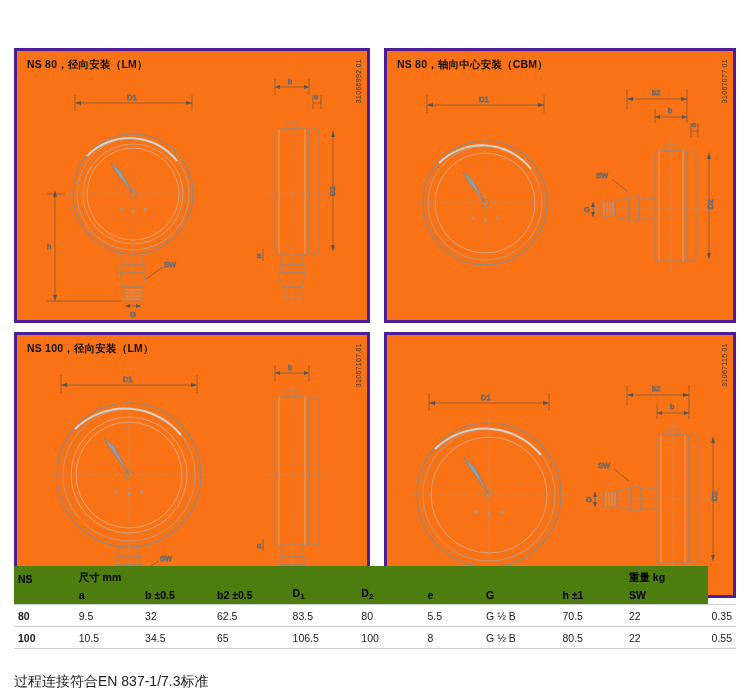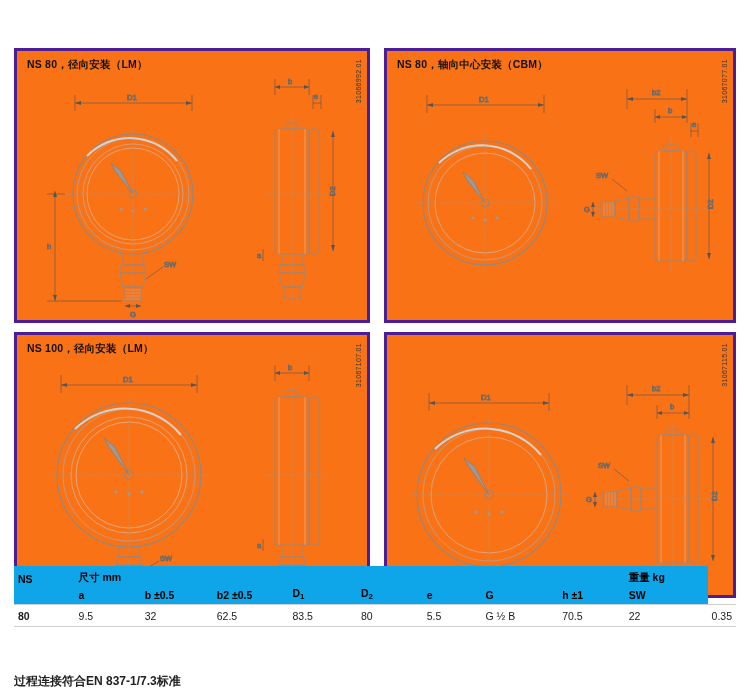--- a/index.html
+++ b/index.html
@@ -15,28 +15,28 @@
   .panel-title{position:absolute;left:10px;top:7px;font-size:10.5px;font-weight:bold;color:#111;letter-spacing:.2px;}
   .panel-code{position:absolute;right:5px;top:8px;font-size:7px;color:#333;
     writing-mode:vertical-rl;transform:rotate(180deg);letter-spacing:.3px;}
 
   .fig{position:absolute;left:0;top:0;width:100%;height:100%;}
   .fig svg{display:block;}
 
   
   .tbl{position:absolute;left:14px;top:566px;width:722px;}
   table{border-collapse:collapse;width:100%;font-size:10.5px;}
-  thead th{background:#0ea5e9;color:#000;font-weight:bold;text-align:left;
+  thead th{background:#4d7c0f;color:#000;font-weight:bold;text-align:left;
     padding:3px 4px;height:16px;vertical-align:bottom;border:none;}
   thead tr.r1 th{padding-bottom:0px;}
   thead tr.r2 th{padding-top:0px;font-weight:bold;}
   tbody td{padding:3px 4px;border-bottom:1px solid #cfcfcf;height:15px;}
   tbody tr:first-child td{border-top:1px solid #cfcfcf;}
   tbody td.ns{font-weight:bold;}
-  .foot{position:absolute;left:14px;top:673px;font-size:12px;color:#222;font-weight:bold;}
+  .foot{position:absolute;left:14px;top:673px;font-size:14px;color:#222;}
   .sub{font-size:8px;vertical-align:-2px;}
 </style>
 </head>
 <body>
 
 <div class="page">
 
   <div class="panel" style="left:14px;top:4px;width:356px;height:275px;">
     <div class="panel-title">NS 80，径向安装（LM）</div>
     <div class="panel-code">31066992.01</div>
@@ -432,19 +432,32 @@
           <td>32</td>
           <td>62.5</td>
           <td>83.5</td>
           <td>80</td>
           <td>5.5</td>
           <td>G ½ B</td>
           <td>70.5</td>
           <td>22</td>
           <td>0.35</td>
         </tr>
+        <tr>
+          <td class="ns">100</td>
+          <td>10.5</td>
+          <td>34.5</td>
+          <td>65</td>
+          <td>106.5</td>
+          <td>100</td>
+          <td>8</td>
+          <td>G ½ B</td>
+          <td>80.5</td>
+          <td>22</td>
+          <td>0.55</td>
+        </tr>
       </tbody>
     </table>
   </div>
 
   <div class="foot">过程连接符合EN 837-1/7.3标准</div>
 
 </div>
 
 </body></html>

